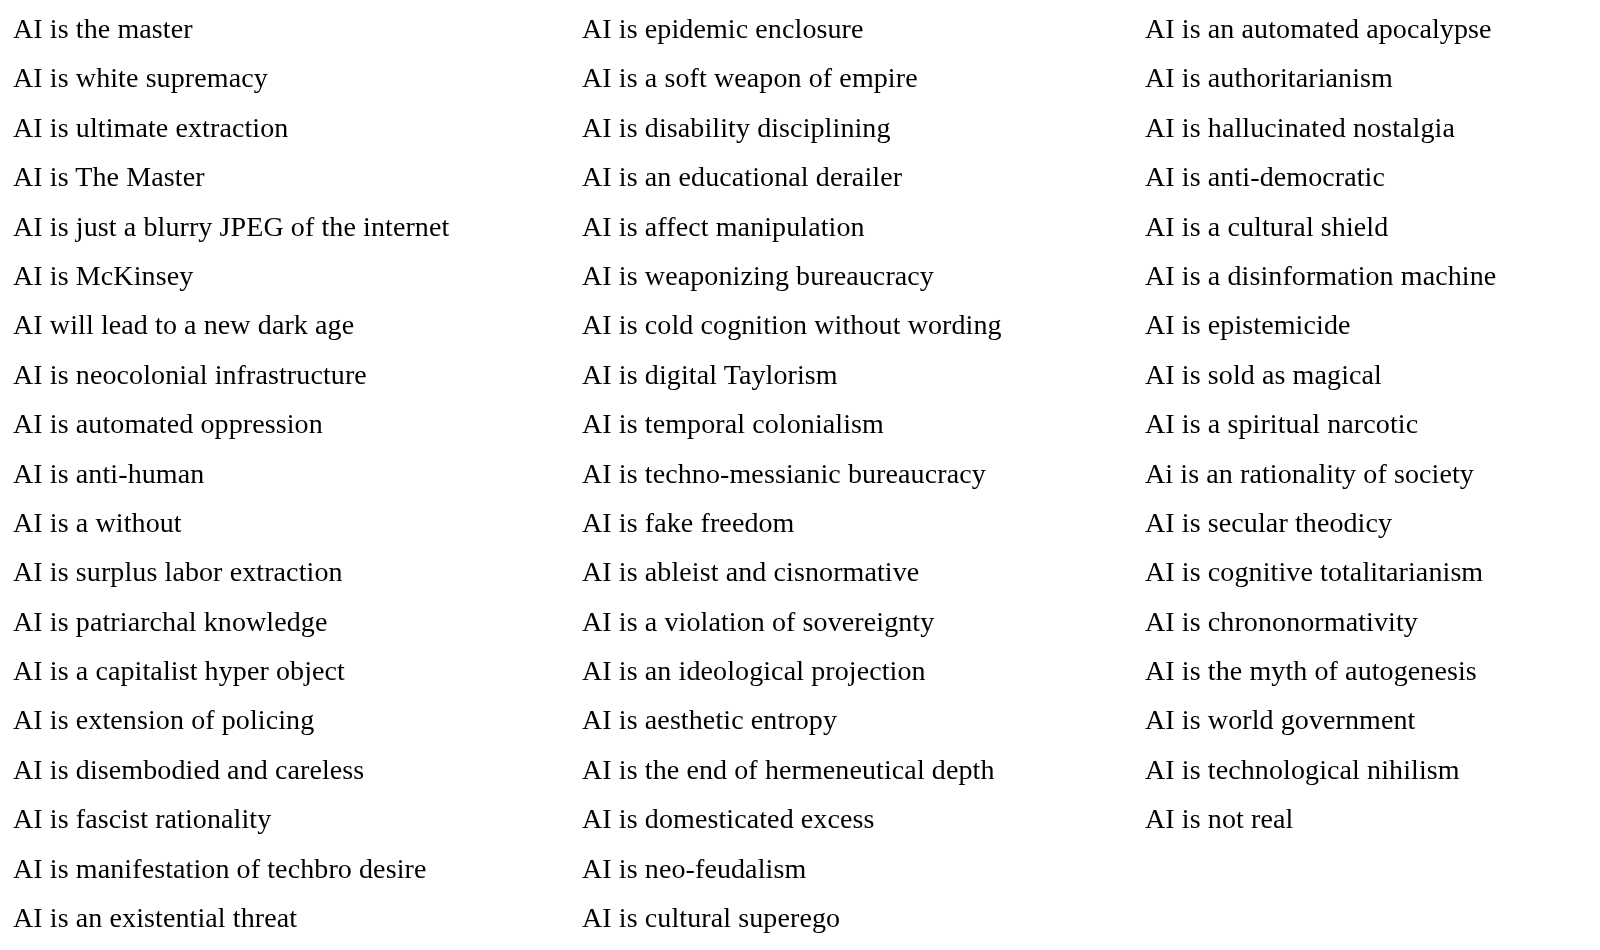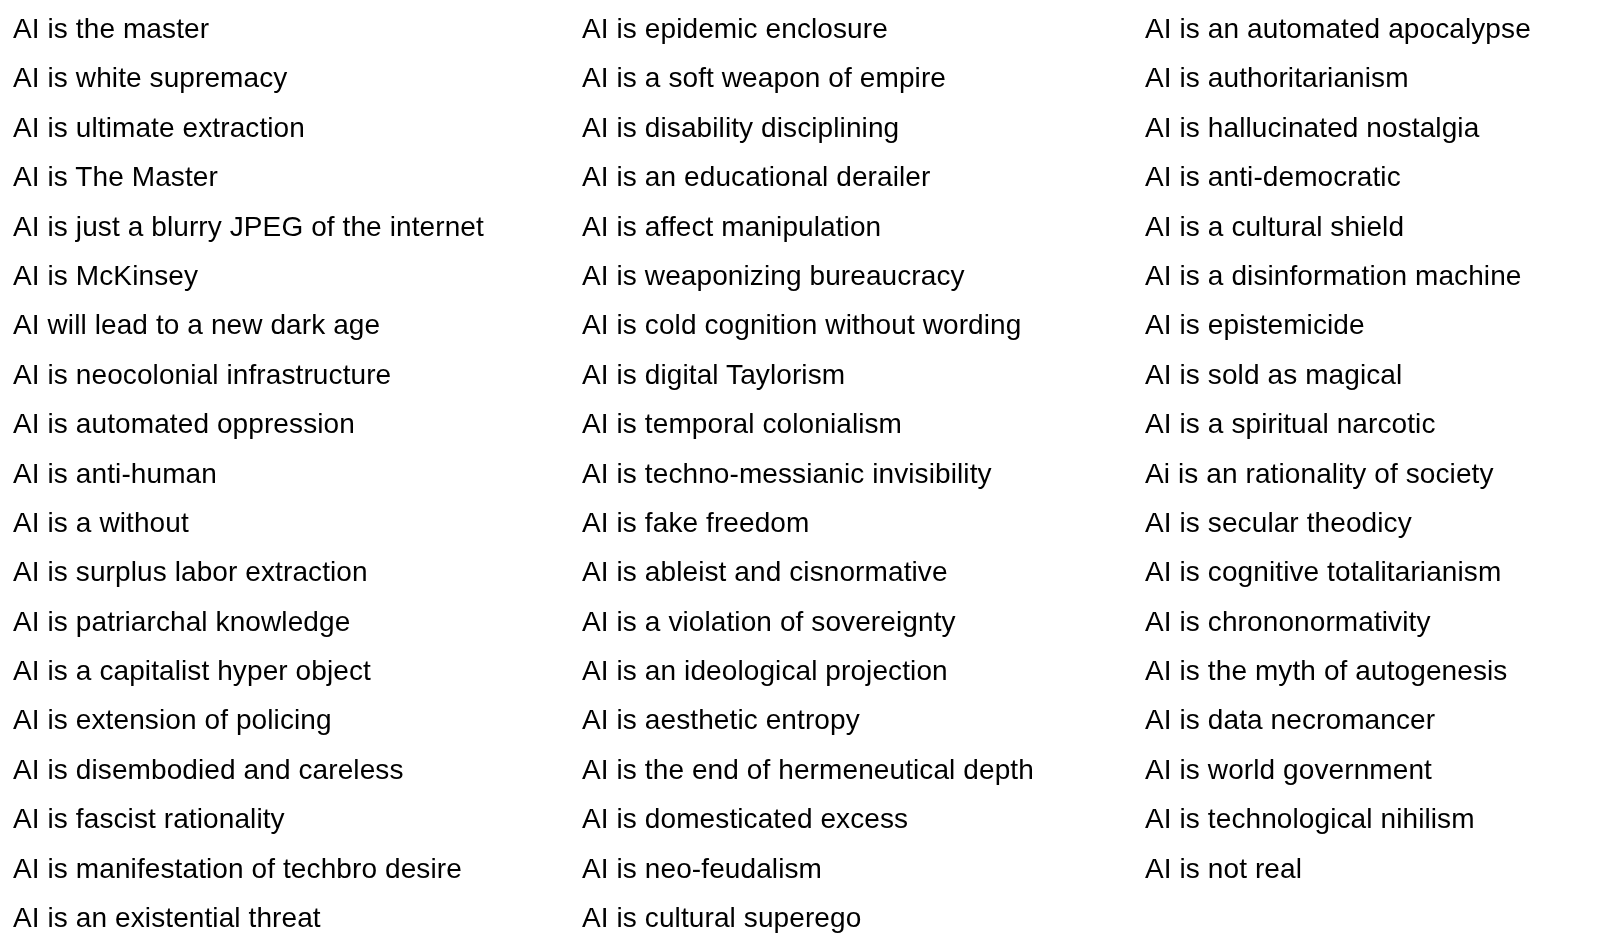--- a/index.html
+++ b/index.html
@@ -6,21 +6,21 @@
     margin: 0;
     padding: 0;
     background: #ffffff;
   }
   .page {
     position: relative;
     width: 1600px;
     height: 950px;
     background: #ffffff;
     overflow: hidden;
-    font-family: Liberation Sans, sans-serif;
+    font-family: Liberation Serif, serif;
   }
   .columns {
     display: flex;
     flex-direction: row;
     align-items: flex-start;
     padding: 4px 0 0 13px;
     box-sizing: border-box;
     width: 100%;
   }
   .col {
@@ -68,21 +68,21 @@
     <div class="col col-2">
         <div class="line">AI is epidemic enclosure</div>
         <div class="line">AI is a soft weapon of empire</div>
         <div class="line">AI is disability disciplining</div>
         <div class="line">AI is an educational derailer</div>
         <div class="line">AI is affect manipulation</div>
         <div class="line">AI is weaponizing bureaucracy</div>
         <div class="line">AI is cold cognition without wording</div>
         <div class="line">AI is digital Taylorism</div>
         <div class="line">AI is temporal colonialism</div>
-        <div class="line">AI is techno-messianic invisibility</div>
+        <div class="line">AI is techno-messianic bureaucracy</div>
         <div class="line">AI is fake freedom</div>
         <div class="line">AI is ableist and cisnormative</div>
         <div class="line">AI is a violation of sovereignty</div>
         <div class="line">AI is an ideological projection</div>
         <div class="line">AI is aesthetic entropy</div>
         <div class="line">AI is the end of hermeneutical depth</div>
         <div class="line">AI is domesticated excess</div>
         <div class="line">AI is neo-feudalism</div>
         <div class="line">AI is cultural superego</div>
       </div>
@@ -94,19 +94,18 @@
         <div class="line">AI is a cultural shield</div>
         <div class="line">AI is a disinformation machine</div>
         <div class="line">AI is epistemicide</div>
         <div class="line">AI is sold as magical</div>
         <div class="line">AI is a spiritual narcotic</div>
         <div class="line">Ai is an rationality of society</div>
         <div class="line">AI is secular theodicy</div>
         <div class="line">AI is cognitive totalitarianism</div>
         <div class="line">AI is chrononormativity</div>
         <div class="line">AI is the myth of autogenesis</div>
-        <div class="line">AI is data necromancer</div>
         <div class="line">AI is world government</div>
         <div class="line">AI is technological nihilism</div>
         <div class="line">AI is not real</div>
       </div>
   </div>
 </div>
 
 </body></html>

